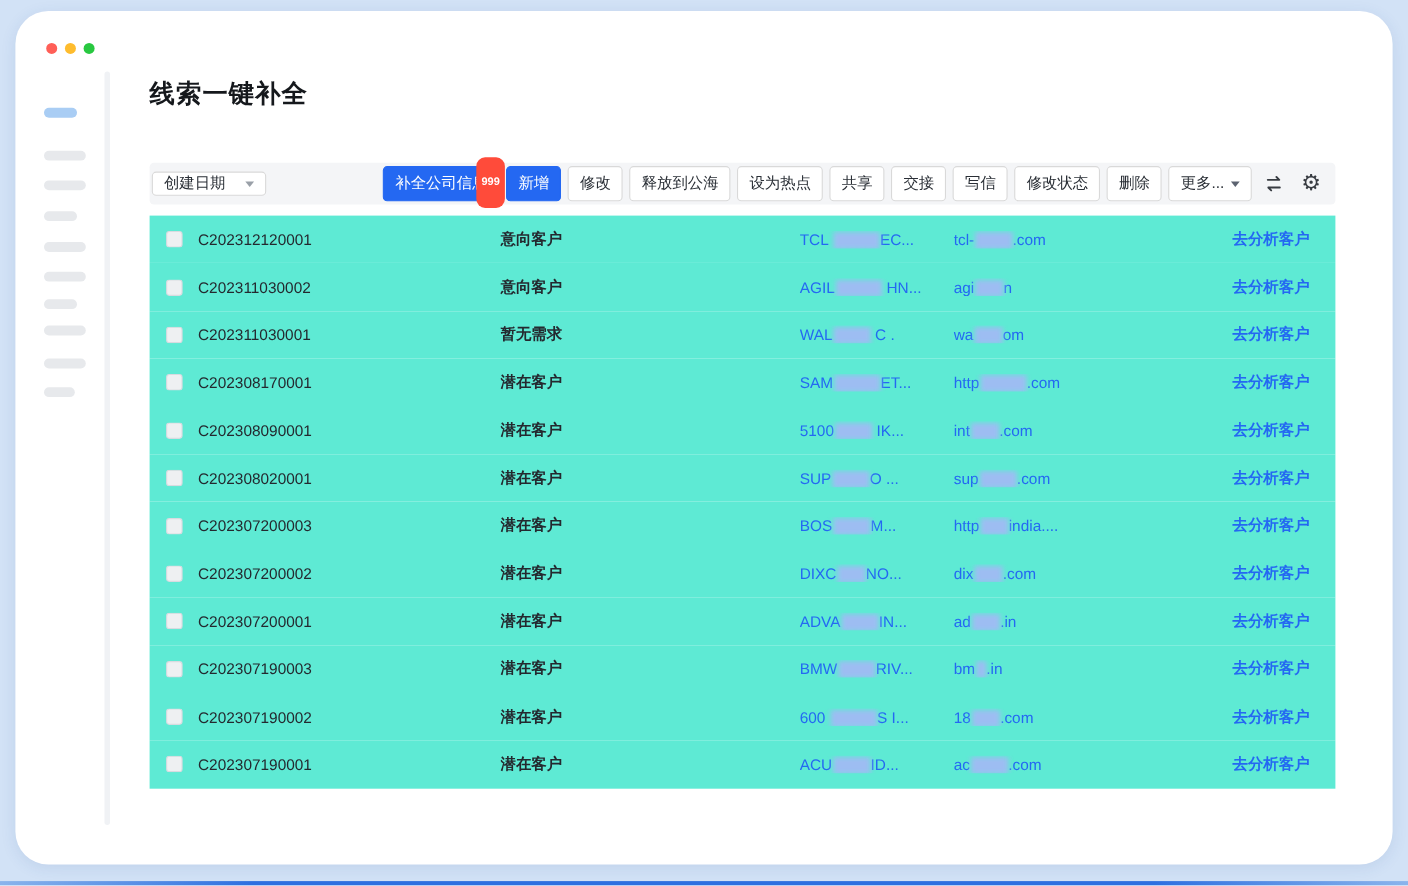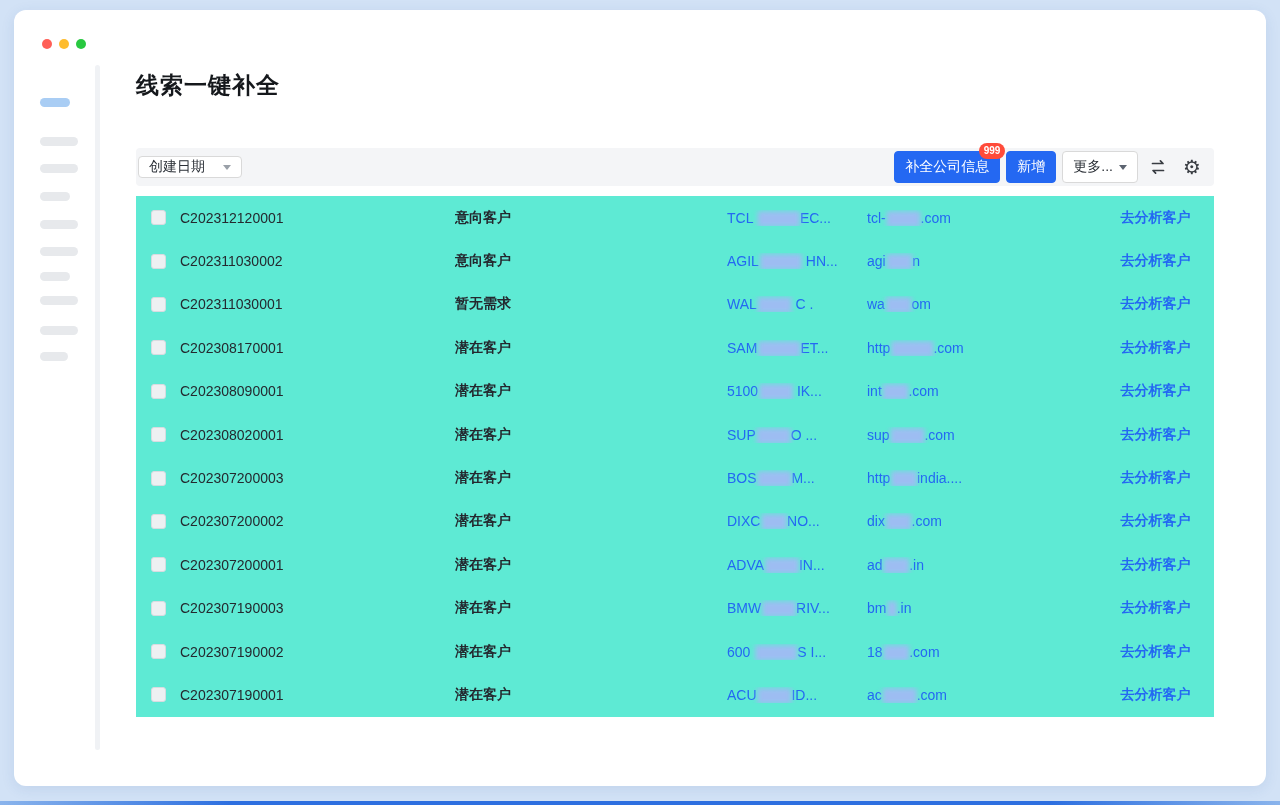--- a/index.html
+++ b/index.html
@@ -11,21 +11,21 @@
     overflow:hidden;
     color:#24292f;
   }
   .stage { position:absolute; inset:0; }
   .bottom-edge {
     position:absolute; left:0; bottom:0; width:100%; height:4px;
     background:linear-gradient(to right,#8ab4ec,#2d6fe0 18%,#2d6fe0 82%,#8ab4ec);
   }
   .window {
     position:absolute; left:14px; top:10px; width:1252px; height:776px;
-    background:#ffffff; border-radius:12px;
+    background:#ffffff; border-radius:30px;
     box-shadow:0 3px 14px rgba(40,80,150,.10);
     overflow:hidden;
   }
   
   .traffic { position:absolute; left:28px; top:29px; display:flex; gap:7px; }
   .dot { width:10px; height:10px; border-radius:50%; display:inline-block; }
   .dot.red{ background:#ff5f57; } .dot.yellow{ background:#febc2e; } .dot.green{ background:#28c840; }
   
   .sidebar { position:absolute; left:0; top:0; width:82px; height:100%; }
   .bar { position:absolute; left:26px; height:9px; border-radius:5px; background:#e7e9ec; cursor:pointer; }
@@ -56,21 +56,21 @@
   .btn {
     height:32px; padding:0 10px; border-radius:4px; font-size:14px;
     background:#fff; border:1px solid #d9d9d9; color:#2a2f36; cursor:pointer;
     font-family:inherit; white-space:nowrap; display:inline-flex; align-items:center;
   }
   .btn.primary { background:#2468f2; border-color:#2468f2; color:#fff; }
   .btn.badge-holder { position:relative; }
   .badge {
     position:absolute; top:-9px; right:-6px;
     background:#ff4b3a; color:#fff; font-size:10px; font-weight:700;
-    line-height:14px; padding:1px 5px; border-radius:8px;
+    line-height:14px; padding:16px 5px; border-radius:8px;
   }
   .btn.more .caret { border-top-color:#5c6370; }
   .icon-btn {
     width:28px; height:28px; display:inline-flex; align-items:center; justify-content:center;
     cursor:pointer; color:#383c42; border-radius:4px;
   }
   .gear-glyph { font-size:20px; line-height:1; }
   
   .table { position:absolute; top:126px; left:0; width:1078px; }
   .thead, .tr {
@@ -136,20 +136,30 @@
           <span class="caret"></span>
         </div>
 
         <div class="btn-group">
           <button class="btn primary badge-holder">
             <span>补全公司信息</span>
             <span class="badge">999</span>
           </button>
           <button class="btn primary">新增</button>
 
+          <span id="white-buttons" style="display:inline-flex;gap:6px;">
+              <button class="btn">修改</button>
+              <button class="btn">释放到公海</button>
+              <button class="btn">设为热点</button>
+              <button class="btn">共享</button>
+              <button class="btn">交接</button>
+              <button class="btn">写信</button>
+              <button class="btn">修改状态</button>
+              <button class="btn">删除</button>
+            </span>
 
           <button class="btn more">
             <span>更多...</span>
             <span class="caret"></span>
           </button>
 
           <span class="icon-btn">
             <svg width="18" height="18" viewBox="0 0 18 18">
               <path d="M3.5 5.5h10.5l-2.6-2.6M14.5 12.5H4l2.6 2.6" stroke="#383c42" stroke-width="1.7" fill="none" stroke-linecap="round" stroke-linejoin="round"></path>
             </svg>

